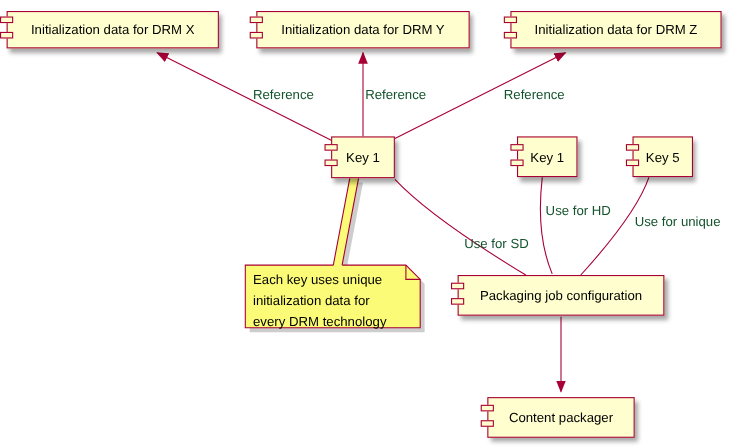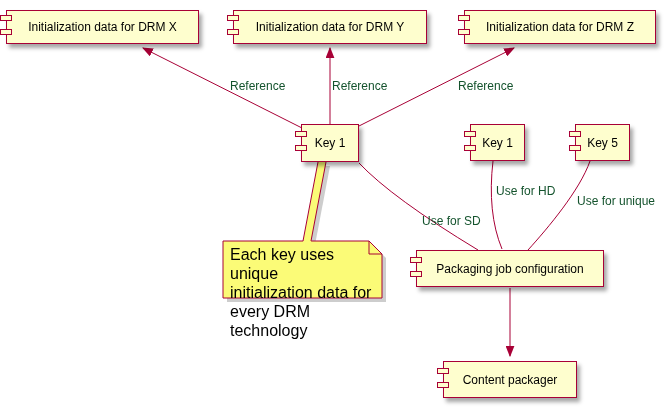--- a/index.html
+++ b/index.html
@@ -57,21 +57,21 @@
     font-size: 12px;
     color: #14532d;
     white-space: nowrap;
   }
   .note-text {
     position: absolute;
     z-index: 3;
     left: 230px;
     top: 245px;
     width: 150px;
-    font-size: 16px;
+    font-size: 12px;
     line-height: 19px;
     color: #000000;
     white-space: pre-line;
   }
 </style>
 </head>
 <body>
 
 <div class="canvas">
 

